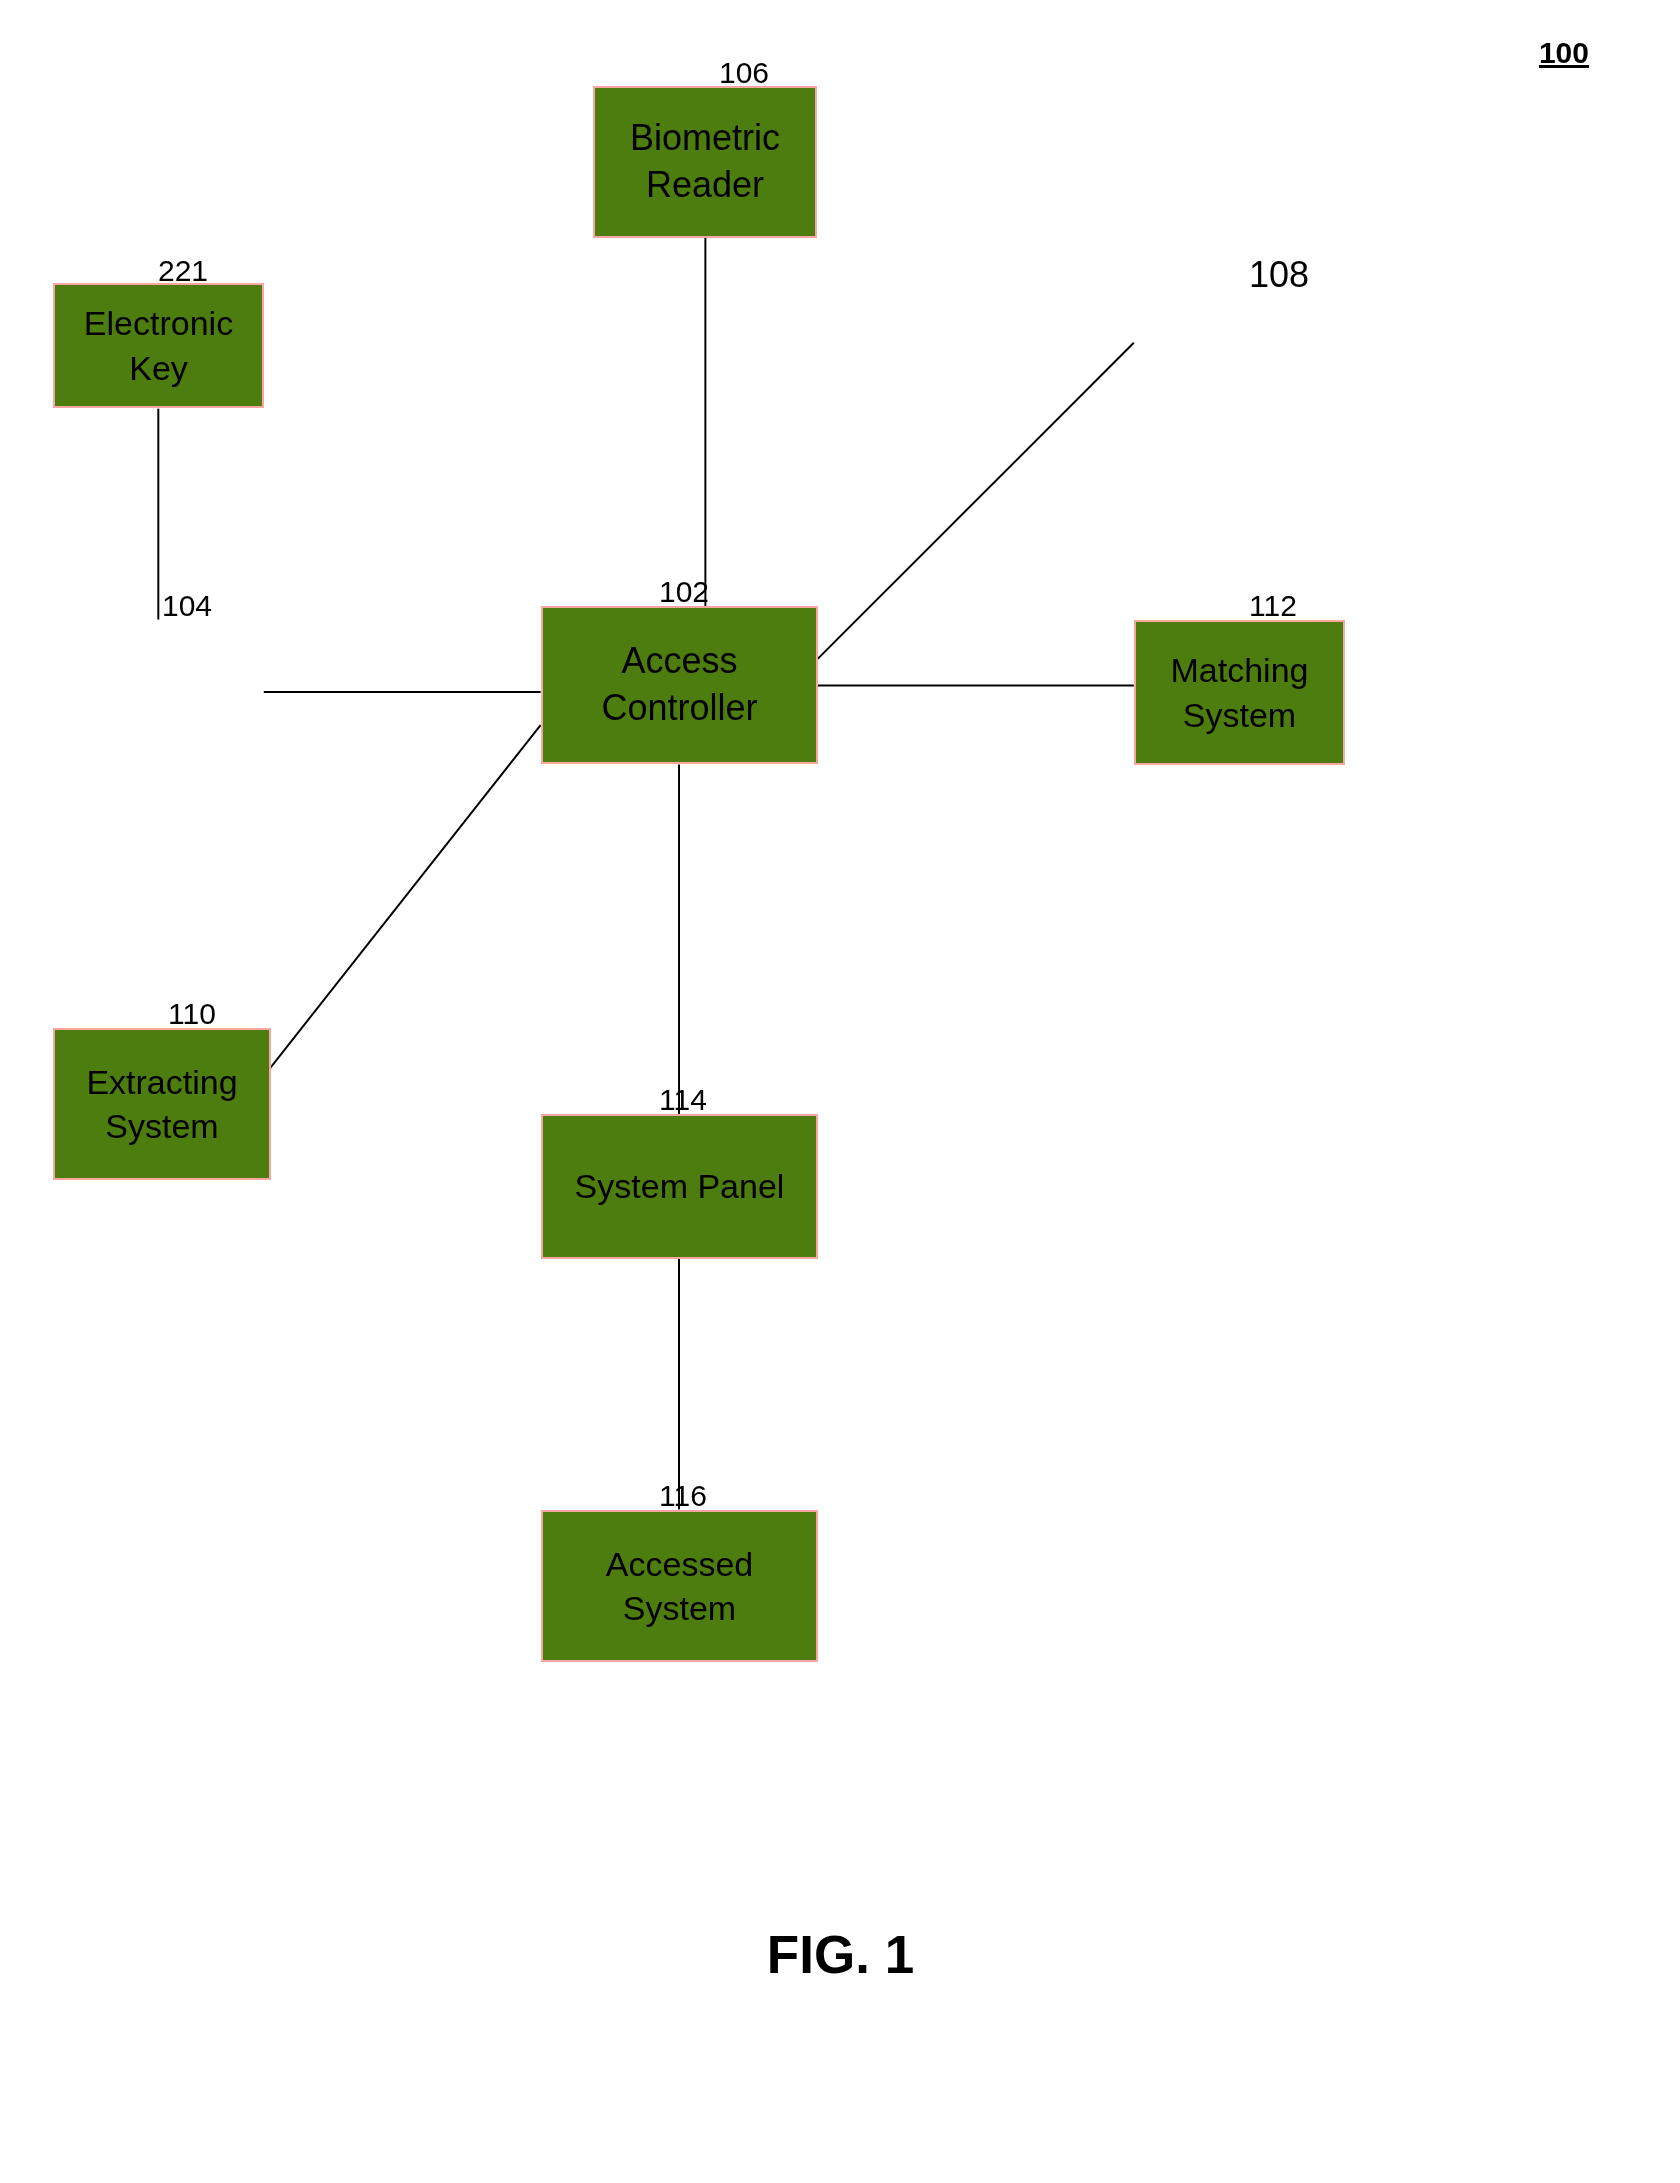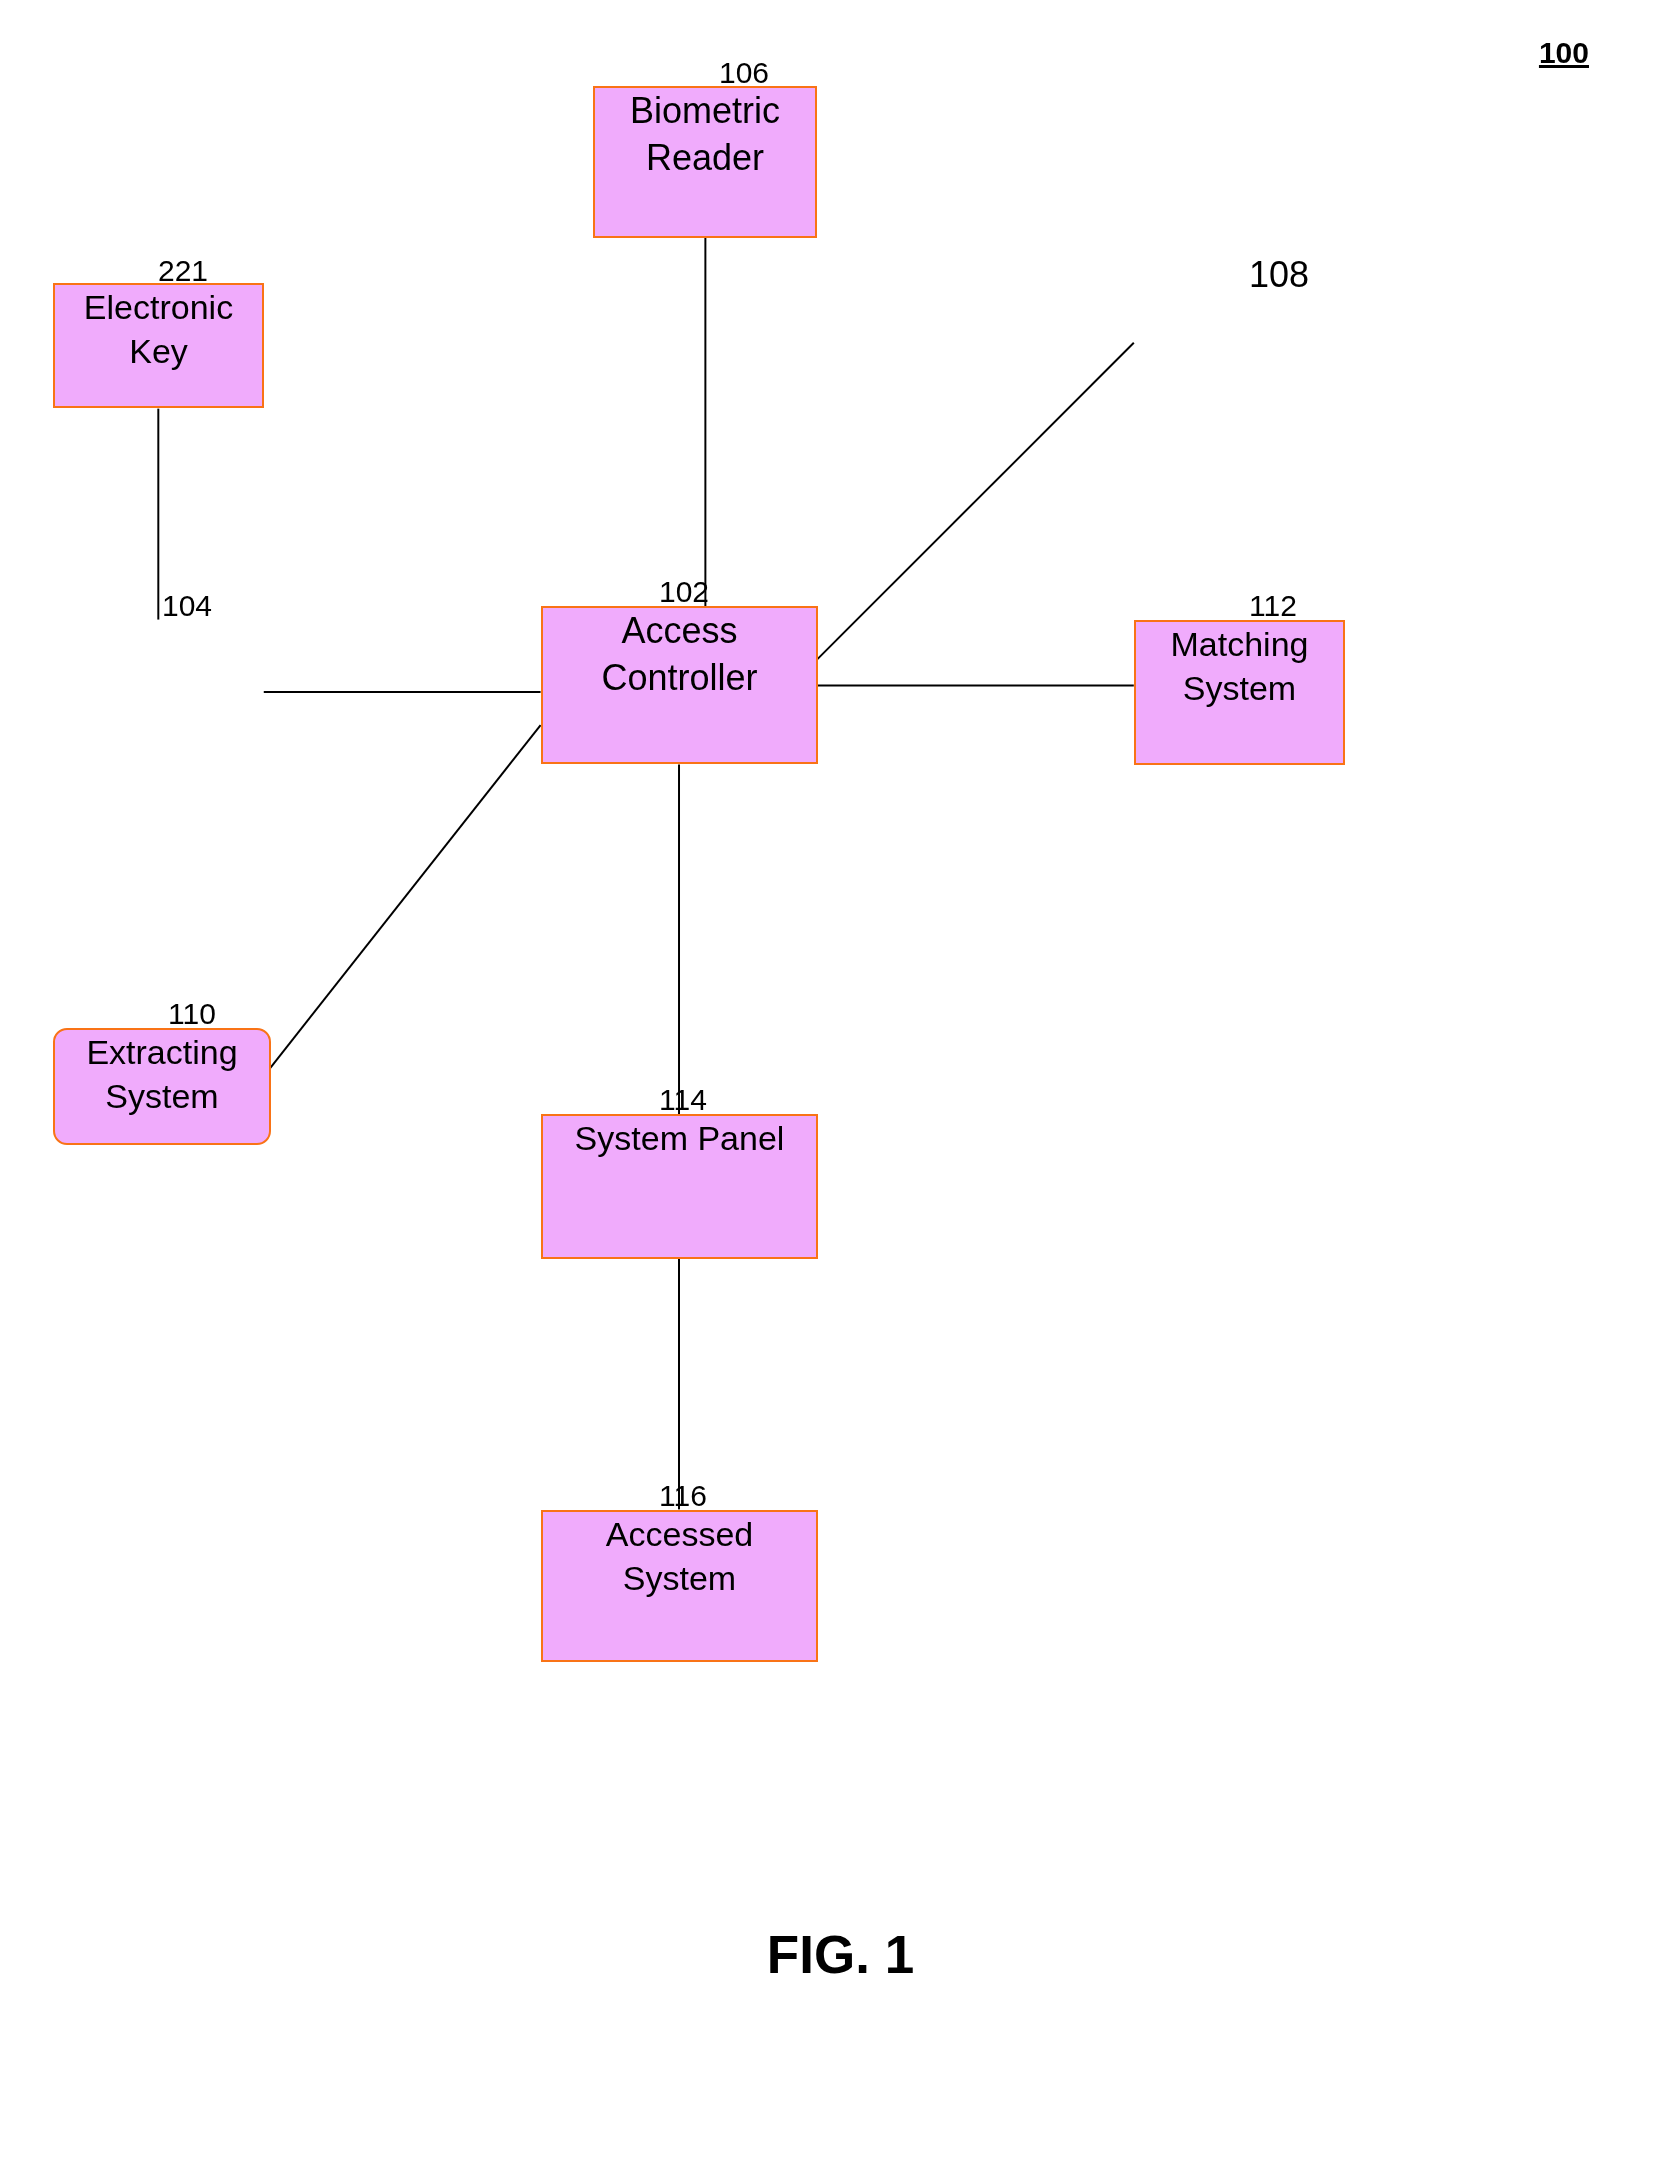--- a/index.html
+++ b/index.html
@@ -16,23 +16,24 @@
     .diagram-container {
       position: absolute;
       top: 0;
       left: 0;
       width: 1681px;
       height: 2183px;
     }
 
     .box {
       position: absolute;
-      border: 2px solid #f97316;
-      background: #f0abfc;
+      border: 2px solid #fca5a5;
+      background: #4d7c0f;
       display: flex;
+      align-items: center;
       justify-content: center;
       text-align: center;
       font-size: 34px;
       font-weight: normal;
       line-height: 1.3;
     }
 
     .label {
       position: absolute;
       font-size: 30px;
@@ -105,21 +106,21 @@
   <div class="box" style="left: 541px; top: 606px; width: 277px; height: 158px; font-size: 36px;">
     <span>Access<br>Controller</span>
   </div>
   <span class="label" style="left: 659px; top: 575px; font-weight: normal; font-size: 30px;">102</span>
 
   <div class="box" style="left: 1134px; top: 620px; width: 211px; height: 145px; font-size: 34px;">
     <span>Matching<br>System</span>
   </div>
   <span class="label" style="left: 1249px; top: 589px; font-weight: normal; font-size: 30px;">112</span>
 
-  <div class="box" style="left: 53px; top: 1028px; width: 218px; height: 117px; font-size: 34px; border-radius: 14px;">
+  <div class="box" style="left: 53px; top: 1028px; width: 218px; height: 152px; font-size: 34px;">
     <span>Extracting<br>System</span>
   </div>
   <span class="label" style="left: 168px; top: 997px; font-weight: normal; font-size: 30px;">110</span>
 
   <div class="box" style="left: 541px; top: 1114px; width: 277px; height: 145px; font-size: 34px;">
     <span>System Panel</span>
   </div>
   <span class="label" style="left: 659px; top: 1083px; font-weight: normal; font-size: 30px;">114</span>
 
   <div class="box" style="left: 541px; top: 1510px; width: 277px; height: 152px; font-size: 34px;">

